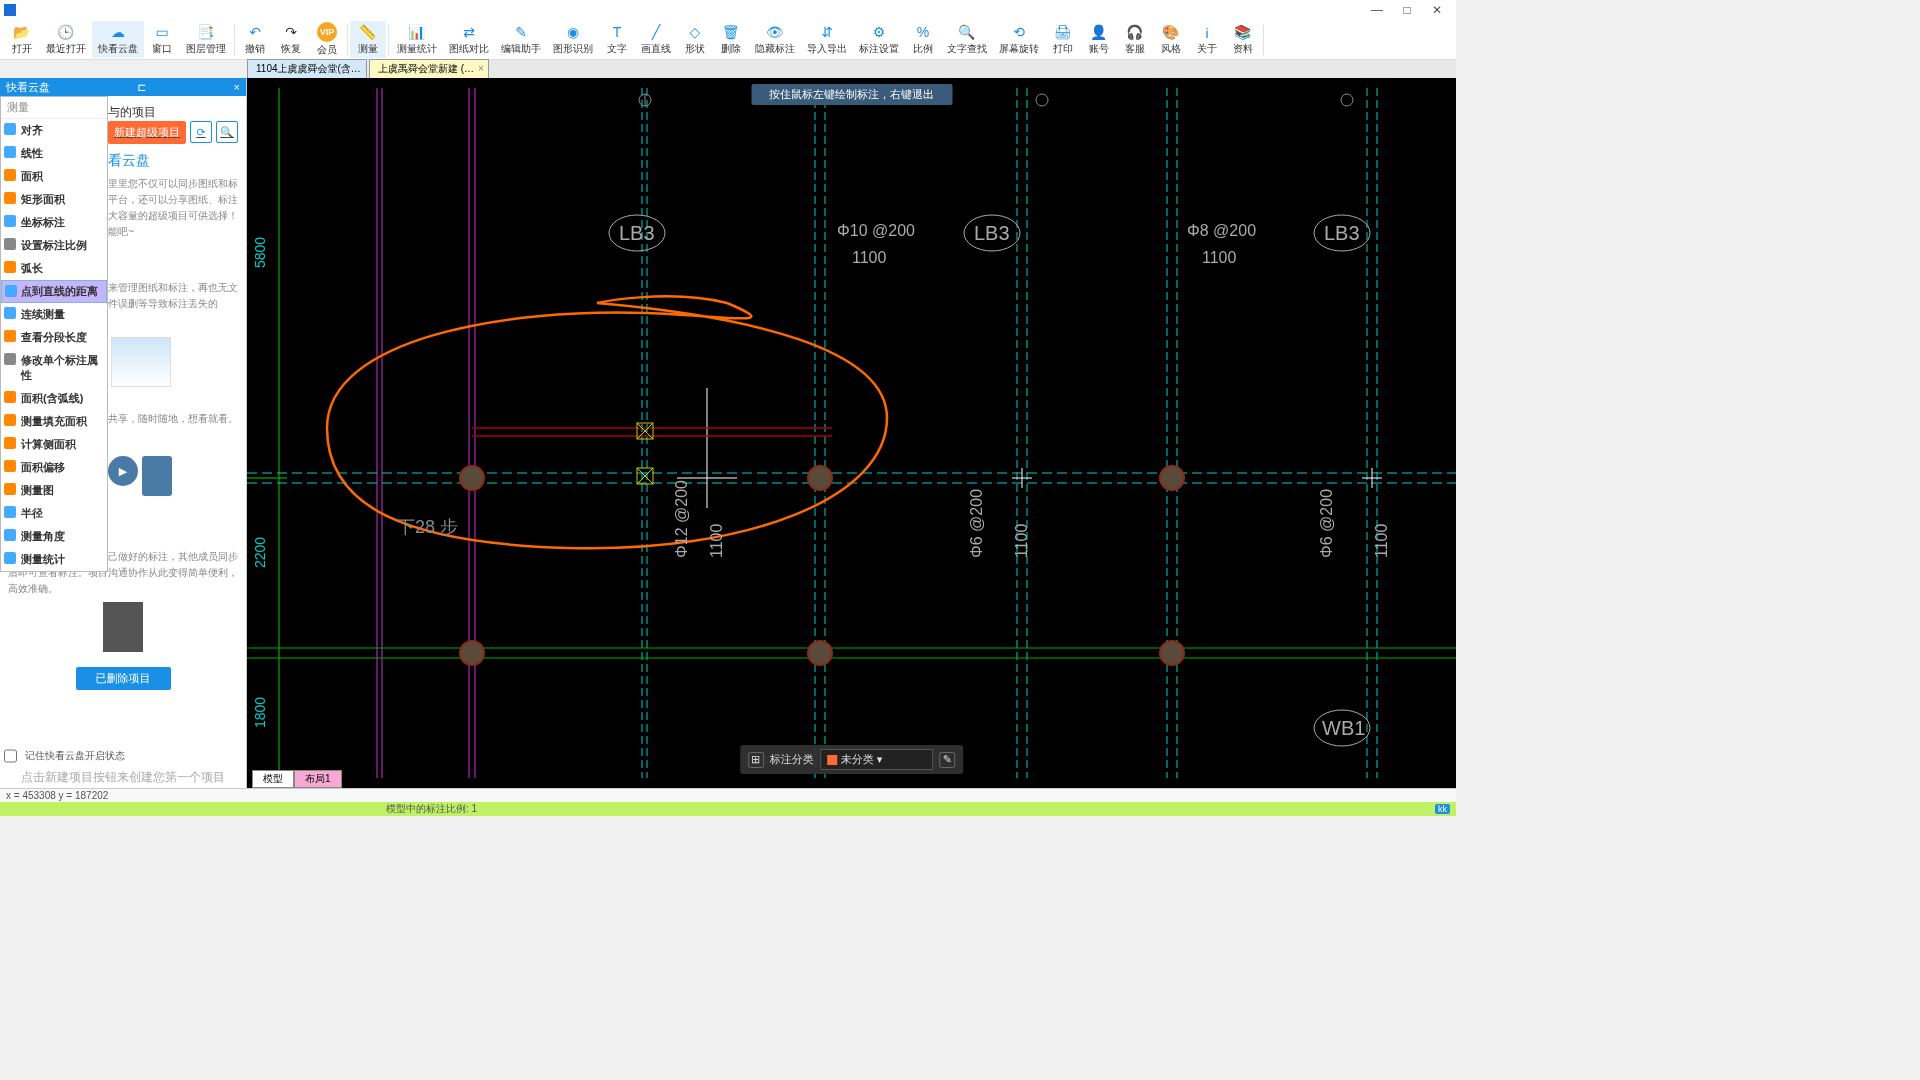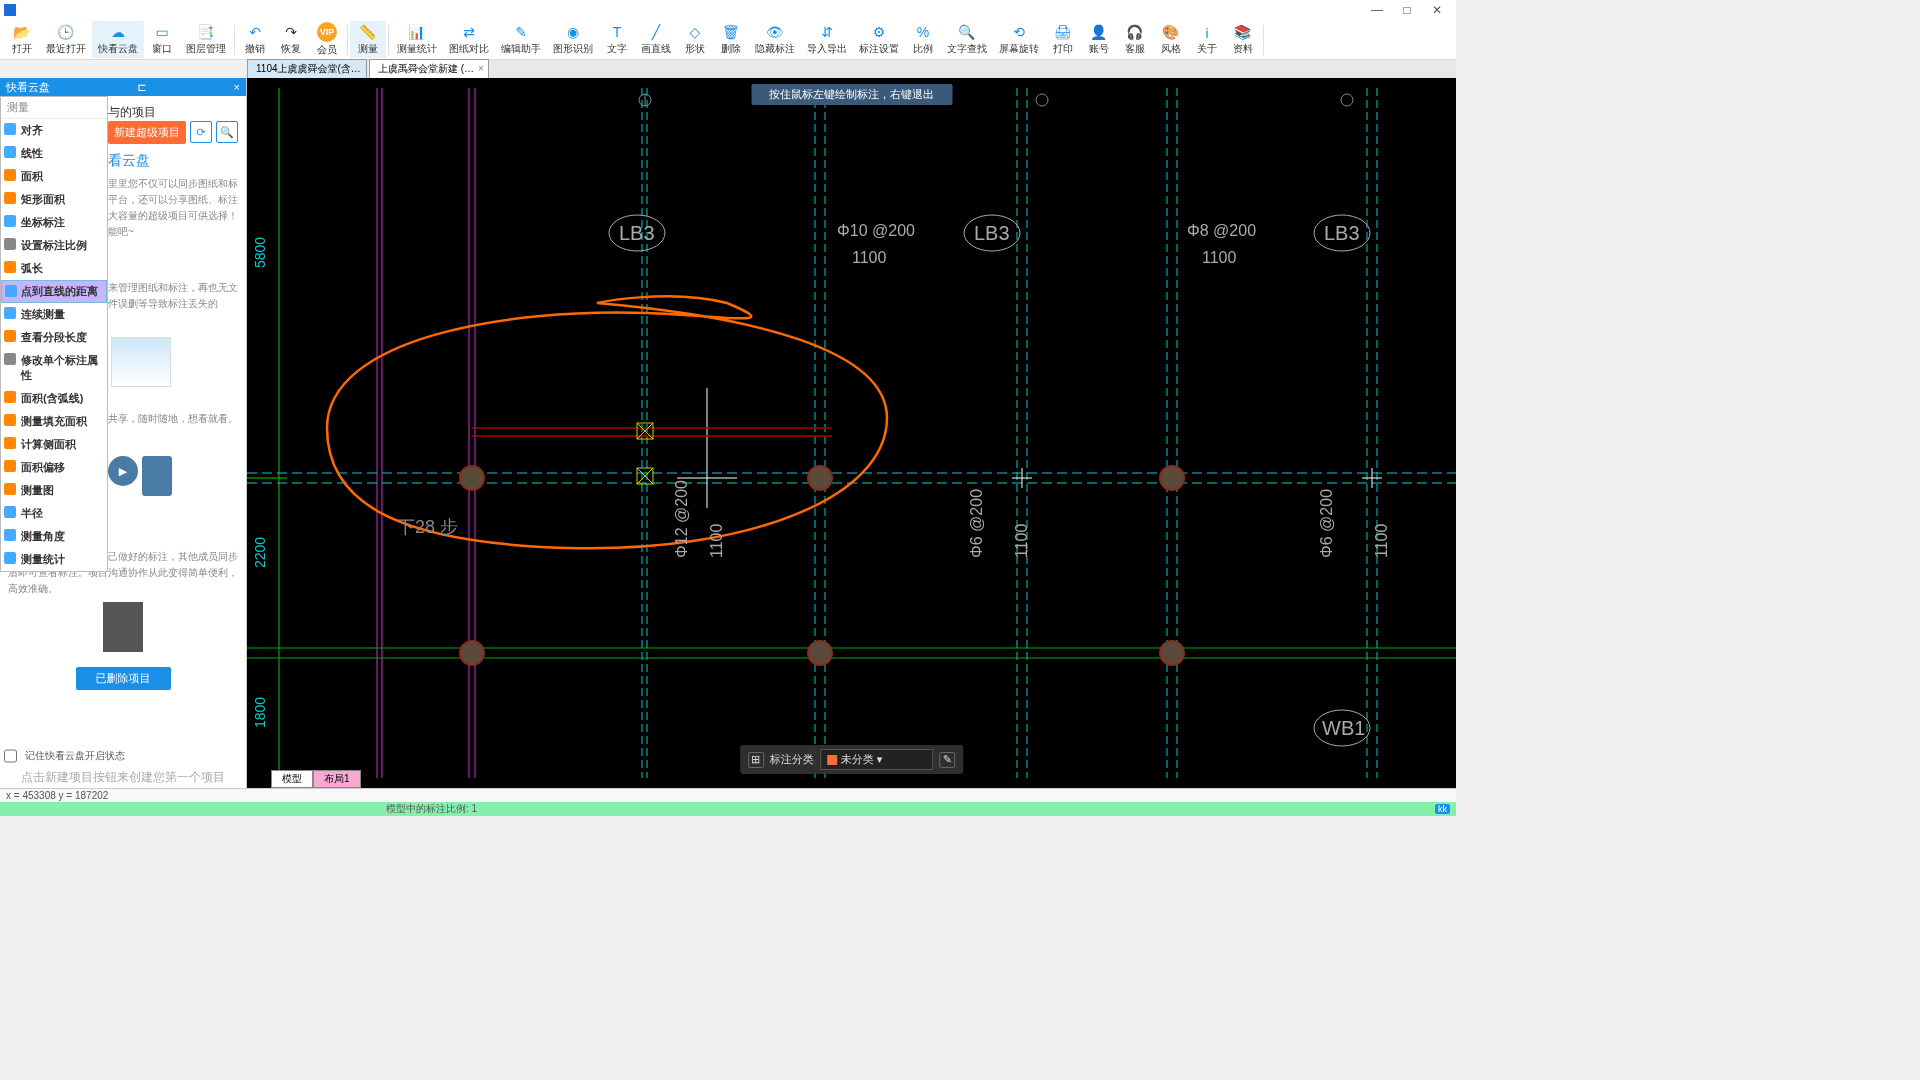--- a/index.html
+++ b/index.html
@@ -30,57 +30,57 @@
 
 
 .measure-dd { position: absolute; top: 18px; left: 0; width: 108px; background: #fff; border: 1px solid #bbb; z-index: 10; font-size: 11px; }
 .measure-dd .mhdr { padding: 3px 6px; color: #888; border-bottom: 1px solid #eee; }
 .measure-dd .mitem { padding: 4px 6px 4px 20px; cursor: pointer; color: #333; position: relative; font-weight: bold; }
 .measure-dd .mitem.hov { background: #c4b5fd; border: 1px solid #7ab8e0; padding: 3px 5px 3px 19px; }
 .measure-dd .mitem .mic { position: absolute; left: 3px; top: 4px; width: 12px; height: 12px; }
 
 
 .cloudbody { padding: 8px; font-size: 11px; color: #444; overflow: hidden; flex: 1; }
-.cloudbody .row1 { display: flex; gap: 4px; margin-bottom: 8px; margin-left: 100px; }
+.cloudbody .row1 { display: flex; gap: 4px; margin-bottom: 8px; margin-left: 100px; text-decoration: underline; }
 .cloudbody .newproj { background: #ff6b35; color: #fff; padding: 4px 6px; border-radius: 2px; font-size: 11px; cursor: pointer; }
 .cloudbody .smbtn { width: 22px; height: 22px; border: 1px solid #1a8fe6; border-radius: 2px; display: flex; align-items: center; justify-content: center; color: #1a8fe6; cursor: pointer; }
 .cloudbody h3 { color: #1a8fe6; font-size: 14px; margin: 6px 0; margin-left: 100px; font-weight: normal; }
 .cloudbody .desc { color: #888; font-size: 10px; line-height: 1.6; margin-left: 100px; }
 .cloudbody .imgbox { height: 80px; margin: 10px 0; display: flex; align-items: center; justify-content: center; }
 .cloudbody .imgph { width: 60px; height: 50px; background: #f0f0f0; border: 1px solid #ddd; position: relative; }
 .cloudbody .arrow { color: #1a8fe6; font-size: 16px; margin: 0 10px; }
 .collab-hdr { color: #1a8fe6; font-size: 12px; margin: 10px 0 6px; display: flex; align-items: center; gap: 4px; }
 .collab-desc { color: #888; font-size: 10px; line-height: 1.6; }
 .delbtn { background: #1a8fe6; color: #fff; padding: 4px 20px; border-radius: 2px; font-size: 11px; margin: 10px auto; display: block; width: fit-content; cursor: pointer; }
 .chk { font-size: 10px; color: #555; display: flex; gap: 8px; padding: 4px; }
 .hint { font-size: 12px; color: #aaa; text-align: center; padding: 2px; }
 
 
 .tabrow { height: 18px; background: #e8e8e8; display: flex; align-items: flex-end; font-size: 10px; }
-.ftab { padding: 2px 8px; background: #ffffff; border: 1px solid #999; border-bottom: none; margin-right: 2px; cursor: pointer; position: relative; max-width: 120px; white-space: nowrap; overflow: hidden; }
+.ftab { padding: 2px 8px; background: #fef9c3; border: 1px solid #999; border-bottom: none; margin-right: 2px; cursor: pointer; position: relative; max-width: 120px; white-space: nowrap; overflow: hidden; }
 .ftab.active { background: #d4e8f7; }
 .ftab .x { margin-left: 4px; color: #888; }
 
 
 .drawarea { flex: 1; background: #000; position: relative; overflow: hidden; }
 .drawarea svg { width: 100%; height: 100%; }
 .hintbar { position: absolute; top: 6px; left: 50%; transform: translateX(-50%); background: #3a5a7a; color: #fff; padding: 3px 18px; font-size: 11px; border-radius: 2px; }
 .markup-bar { position: absolute; bottom: 14px; left: 50%; transform: translateX(-50%); background: rgba(50,50,50,0.95); padding: 4px 8px; border-radius: 3px; display: flex; align-items: center; gap: 6px; font-size: 11px; color: #ddd; }
 .markup-bar .sel { background: #222; border: 1px solid #555; padding: 2px 50px 2px 6px; color: #ddd; position: relative; }
 .markup-bar .sel::before { content:''; display:inline-block; width:10px; height:10px; background:#ff6b35; margin-right:4px; vertical-align:middle;}
 .markup-bar .ic2 { width: 16px; height: 16px; border: 1px solid #666; border-radius: 2px; display: flex; align-items: center; justify-content: center; cursor: pointer; }
 
 
-.btabs { position: absolute; bottom: 0; left: 24px; display: flex; font-size: 10px; }
+.btabs { position: absolute; bottom: 0; left: 5px; display: flex; font-size: 10px; }
 .btab { padding: 1px 10px; background: #f9a8d4; border: 1px solid #888; cursor: pointer; }
 .btab.active { background: #fff; }
 
 
 .status1 { height: 14px; background: #f8f8f8; border-top: 1px solid #ccc; font-size: 10px; color: #555; padding: 0 6px; display: flex; align-items: center; }
-.status2 { height: 14px; background: #86efac; font-size: 10px; color: #555; padding: 0 6px; display: flex; align-items: center; }
+.status2 { height: 14px; background: #bef264; font-size: 10px; color: #555; padding: 0 6px; display: flex; align-items: center; }
 .status2 .sp { flex: 1; }
 .status2 .badge { background: #1a8fe6; color: #fff; padding: 0 3px; border-radius: 2px; font-size: 9px; }
 
 
 .taskbar { height: 28px; background: #e8e8e8; border-top: 1px solid #bbb; display: flex; align-items: center; font-size: 10px; }
 .taskbar .start { width: 28px; height: 28px; display: flex; align-items: center; justify-content: center; font-size: 14px; color: #333; cursor: pointer; }
 .taskbar .search { flex: 0 0 200px; height: 22px; border: 1px solid #ccc; background: #fff; display: flex; align-items: center; padding: 0 6px; color: #888; gap: 6px; }
 .taskbar .tico { width: 26px; height: 26px; display: flex; align-items: center; justify-content: center; cursor: pointer; font-size: 14px; }
 .taskbar .tico.active { border-bottom: 2px solid #1a8fe6; }
 .taskbar .sp { flex: 1; }

